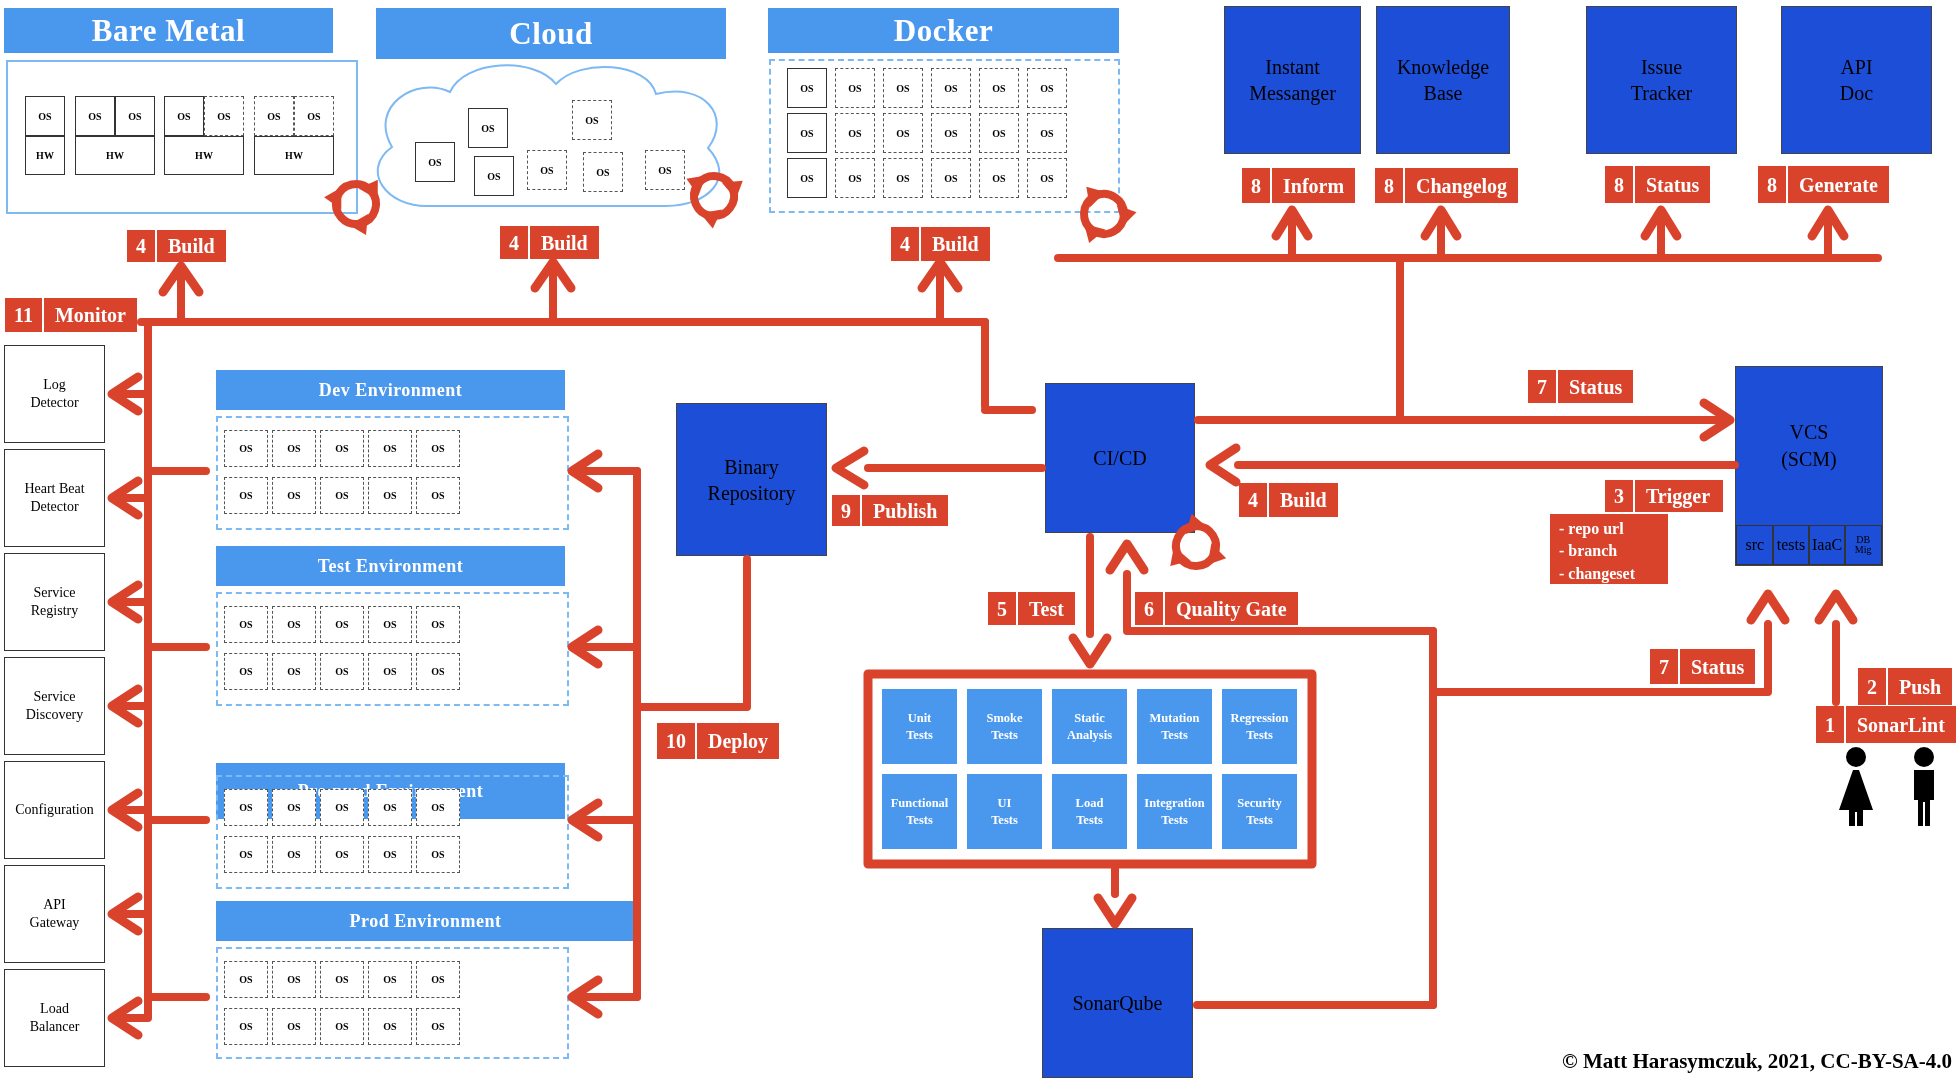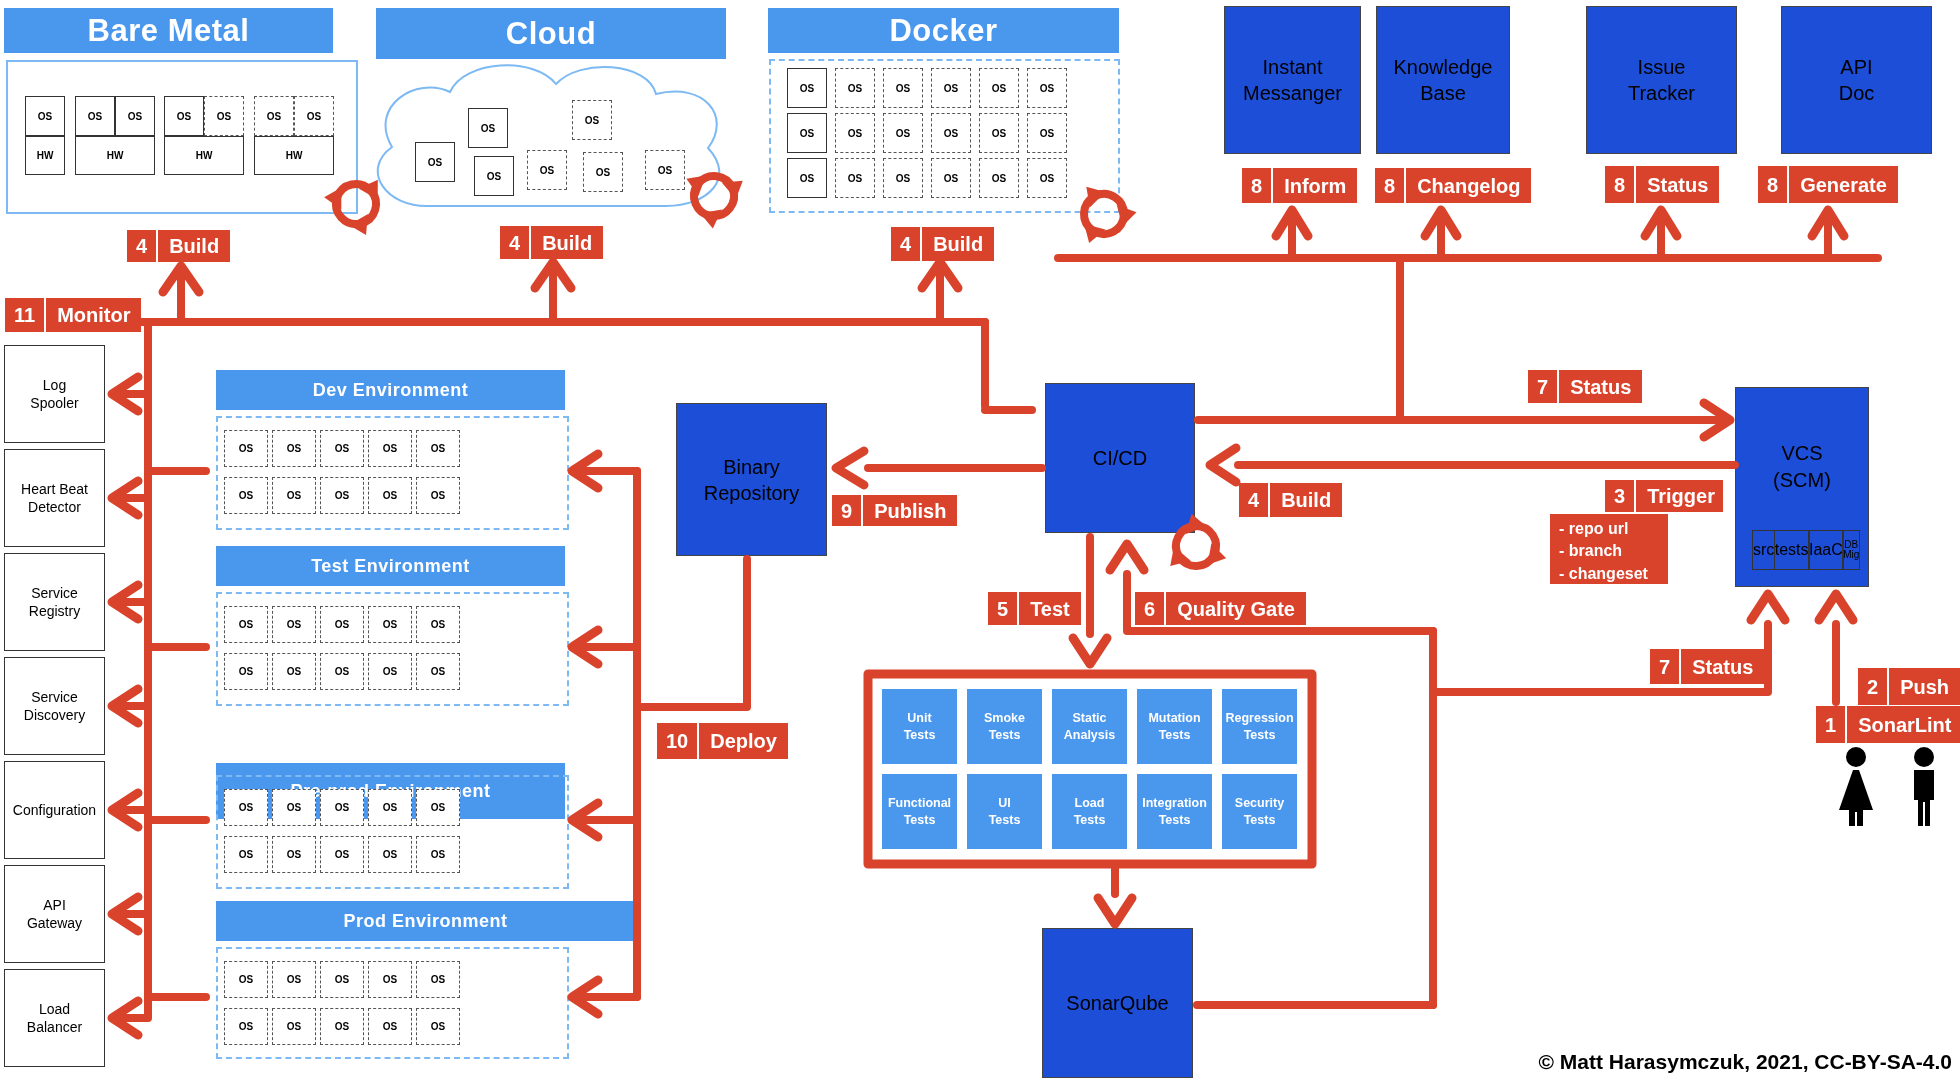--- a/index.html
+++ b/index.html
@@ -1,17 +1,17 @@
 <!DOCTYPE html>
 <html><head>
 <meta charset="utf-8">
 <style>
   html,body{margin:0;padding:0;background:#fff}
   #stage{position:relative;width:1960px;height:1080px;background:#fff;
-         font-family:Liberation Sans, sans-serif;overflow:hidden;color:#000}
+         font-family:Liberation Serif, serif;overflow:hidden;color:#000}
   svg.layer{position:absolute;left:0;top:0;pointer-events:none}
   .hdr{position:absolute;background:#4a97ee;color:#fff;font-weight:bold;
        display:flex;align-items:center;justify-content:center;letter-spacing:.5px}
   .hdr.big{font-size:31px}
   .hdr.env{font-size:18px}
   .pane{position:absolute;border:2px solid #7db9f3;background:transparent}
   .pane.dash{border-style:dashed}
   .os{width:40px;height:40px;border:1.6px solid #333;background:#fff;box-sizing:border-box;
       display:flex;align-items:center;justify-content:center;font-size:10px;font-weight:bold}
   .os.d{border-style:dashed;border-color:#555}
@@ -143,21 +143,21 @@
   <div class="badge" style="left:1758px;top:166px;height:37px">
     <span class="n">8</span>
     <span class="l">Generate</span>
   </div>
 
   <div class="badge" style="left:5px;top:298px;height:34px">
     <span class="n">11</span>
     <span class="l">Monitor</span>
   </div>
   <div class="side" style="top:345px">Log
-Spooler</div>
+Detector</div>
   <div class="side" style="top:449px">Heart Beat
 Detector</div>
   <div class="side" style="top:553px">Service
 Registry</div>
   <div class="side" style="top:657px">Service
 Discovery</div>
   <div class="side" style="top:761px">Configuration</div>
   <div class="side" style="top:865px">API
 Gateway</div>
   <div class="side" style="top:969px">Load
@@ -234,21 +234,21 @@
     <div class="os d">OS</div>
     <div class="os d">OS</div>
     <div class="os d">OS</div>
   </div>
 
   <div class="bigbox" style="left:676px;top:403px;width:151px;height:153px">Binary
 Repository</div>
   <div class="bigbox" style="left:1045px;top:383px;width:150px;height:150px">CI/CD</div>
   <div class="bigbox" style="left:1042px;top:928px;width:151px;height:150px">SonarQube</div>
 
-  <div class="bigbox" style="left:1735px;top:387px;width:134px;height:200px;flex-direction:column;align-items:stretch;padding:16px">
+  <div class="bigbox" style="left:1735px;top:366px;width:148px;height:200px;flex-direction:column;align-items:stretch;padding:0">
     <div class="vcs-top">VCS
 (SCM)</div>
     <div class="vrow">
       <div class="vcell">src</div>
       <div class="vcell">tests</div>
       <div class="vcell">IaaC</div>
       <div class="vcell" style="font-size:10px">DB
 Mig</div>
     </div>
   </div>

